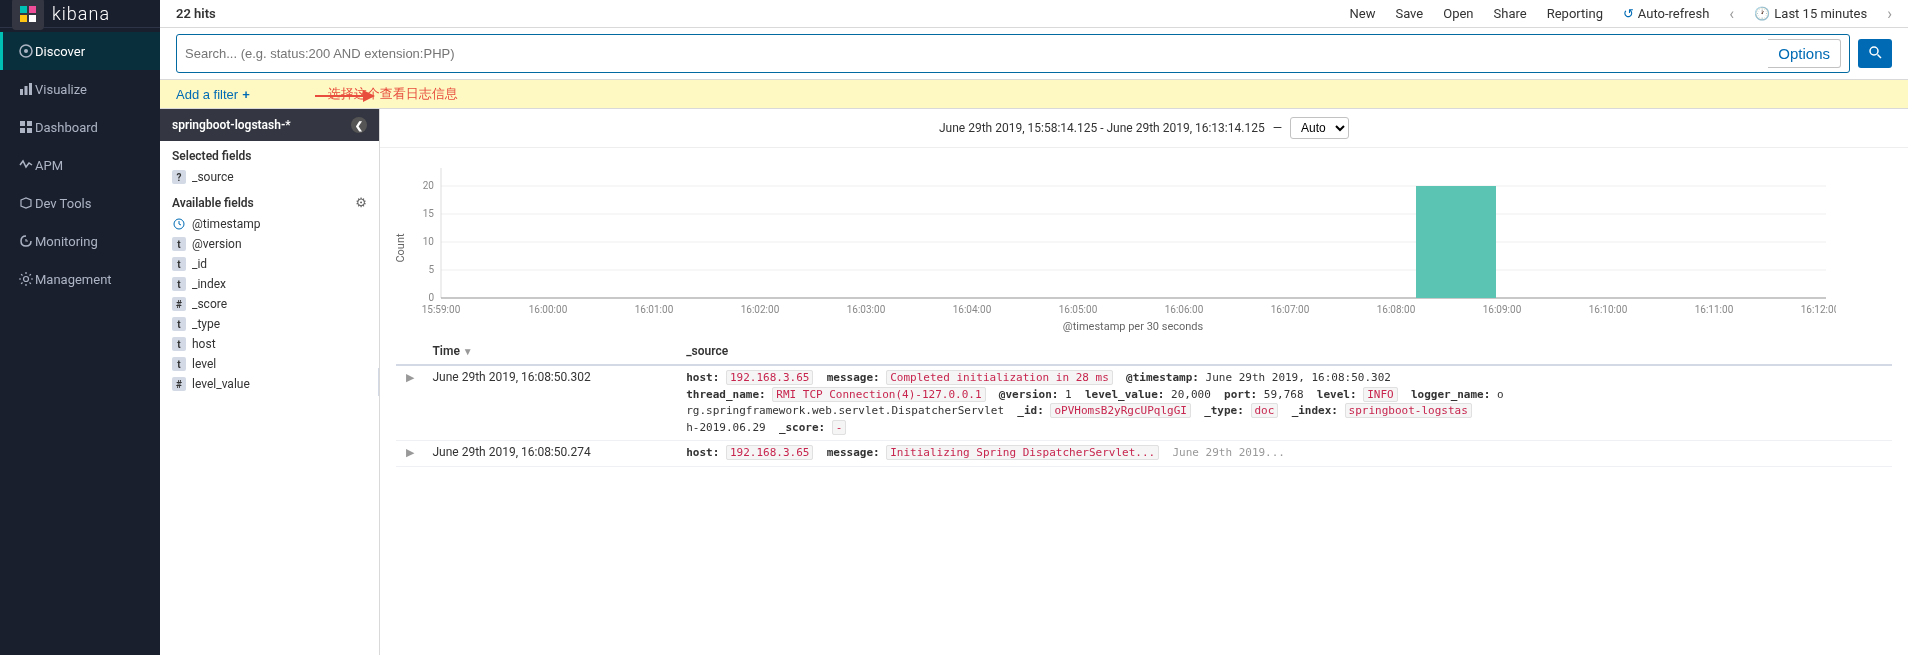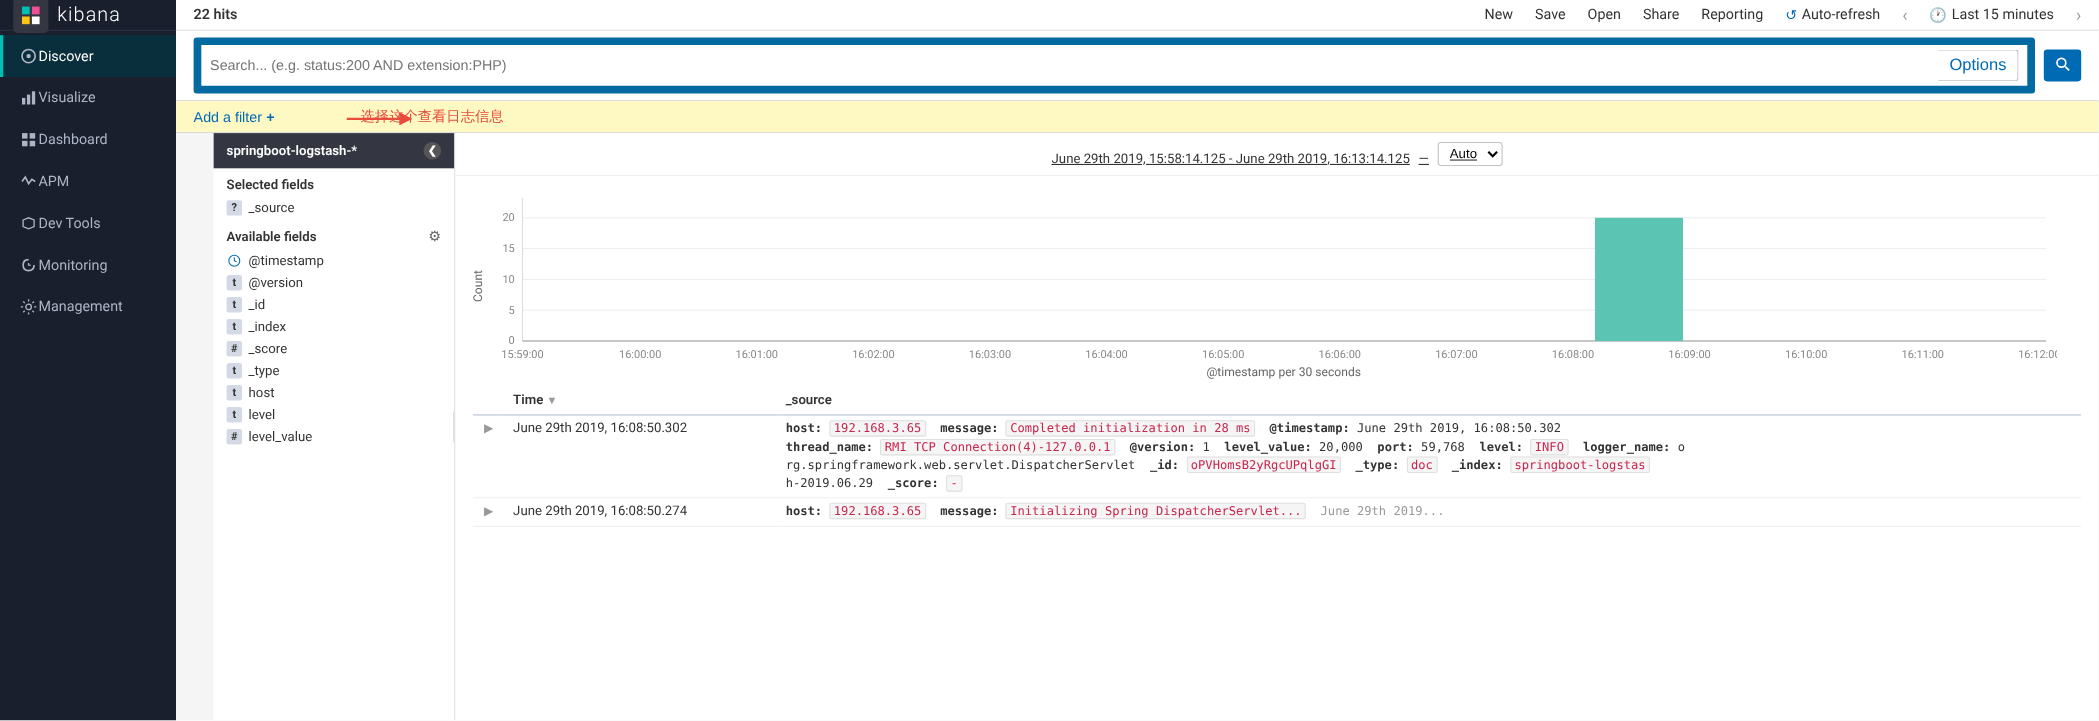--- a/index.html
+++ b/index.html
@@ -112,21 +112,21 @@
       display: flex;
       align-items: center;
       gap: 8px;
       flex-shrink: 0;
     }
     .search-input-wrapper {
       flex: 1;
       position: relative;
       display: flex;
       align-items: center;
-      border: 7px solid #0369a1;
+      border: 1px solid #0369a1;
       border-radius: 3px;
       background: #fff;
       padding: 4px 8px;
     }
     .search-input {
       flex: 1;
       border: none;
       outline: none;
       font-size: 13px;
       color: #333;
@@ -280,29 +280,28 @@
     .chart-panel {
       flex: 1;
       display: flex;
       flex-direction: column;
       overflow: hidden;
       background: #fff;
       position: relative;
     }
     .chart-header {
       display: flex;
-      align-items: flex-end;
+      align-items: center;
       justify-content: center;
       padding: 8px 16px;
       gap: 8px;
       font-size: 12px;
       color: #333;
       border-bottom: 1px solid #eee;
       flex-shrink: 0;
-      text-decoration: underline;
     }
     .time-range-display { font-size: 12px; color: #333; }
     .auto-select {
       border: 1px solid #c2c2c2;
       border-radius: 3px;
       padding: 2px 6px;
       font-size: 12px;
       background: #fff;
     }
 
@@ -493,21 +492,21 @@
             <path d="M0,0 L6,3 L0,6 Z" fill="#e74c3c"></path>
           </marker>
         </defs>
       <line x1="0" y1="12" x2="54" y2="12" stroke="#e74c3c" stroke-width="2" marker-end="url(#ah)"></line>
     </svg>
     <span class="filter-annotation" style="color:#e74c3c;margin-left:70px;">选择这个查看日志信息</span>
   </div>
 
   <div class="content">
 
-    <div class="left-panel" style="position:relative;margin-left:34px;">
+    <div class="left-panel" style="position:relative;">
       <div class="index-pattern">
         <span>springboot-logstash-*</span>
         <div class="index-pattern-chevron">❮</div>
       </div>
       <div class="fields-panel">
         <div class="fields-section-title">Selected fields</div>
         <div class="field-item">
           <span class="field-type field-type-q">?</span>
           <span>_source</span>
         </div>

